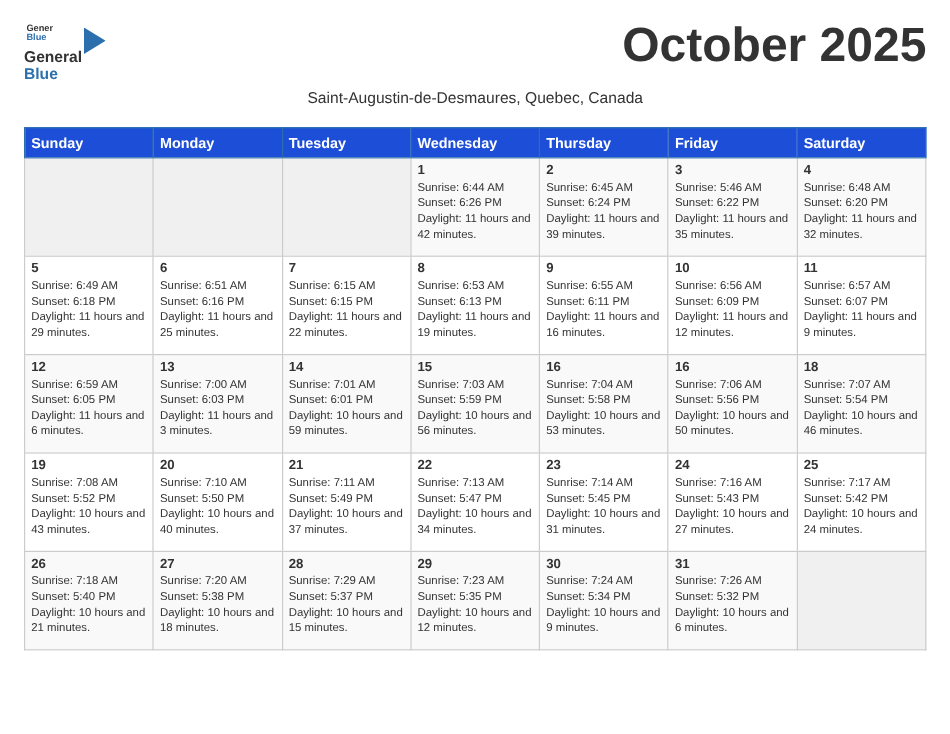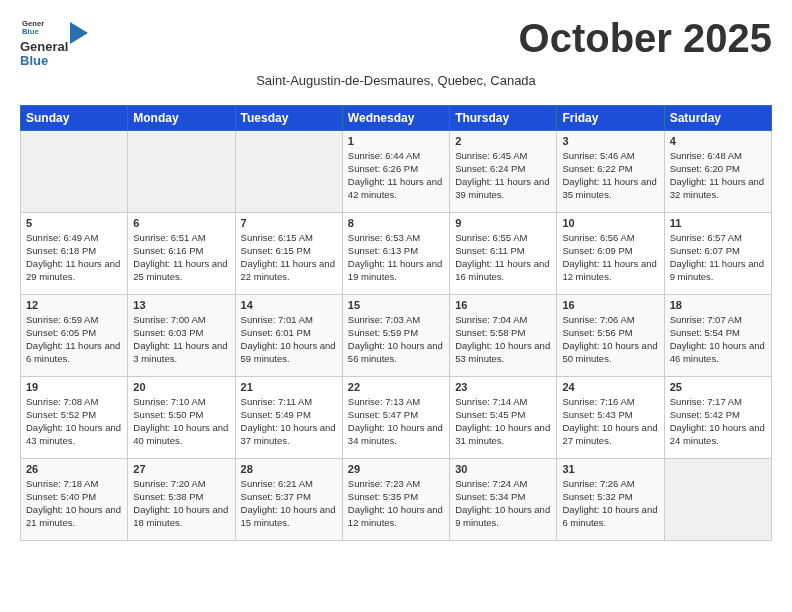--- a/index.html
+++ b/index.html
@@ -345,21 +345,21 @@
             <span class="day-num">27</span>
         <div class="cell-content">
           <span>Sunrise: 7:20 AM</span><br>
           <span>Sunset: 5:38 PM</span><br>
           <span>Daylight: 10 hours and 18 minutes.</span>
         </div>
           </td>
           <td>
             <span class="day-num">28</span>
         <div class="cell-content">
-          <span>Sunrise: 6:21 AM</span><br>
+          <span>Sunrise: 7:29 AM</span><br>
           <span>Sunset: 5:37 PM</span><br>
           <span>Daylight: 10 hours and 15 minutes.</span>
         </div>
           </td>
           <td>
             <span class="day-num">29</span>
         <div class="cell-content">
           <span>Sunrise: 7:23 AM</span><br>
           <span>Sunset: 5:35 PM</span><br>
           <span>Daylight: 10 hours and 12 minutes.</span>

